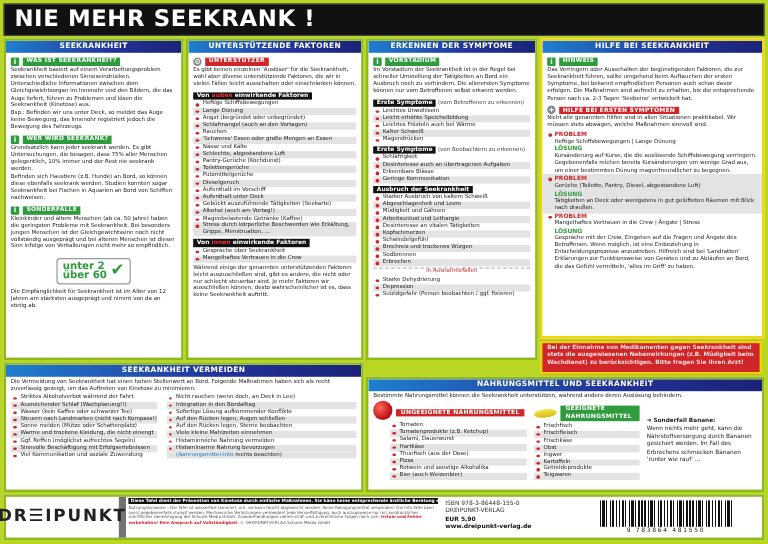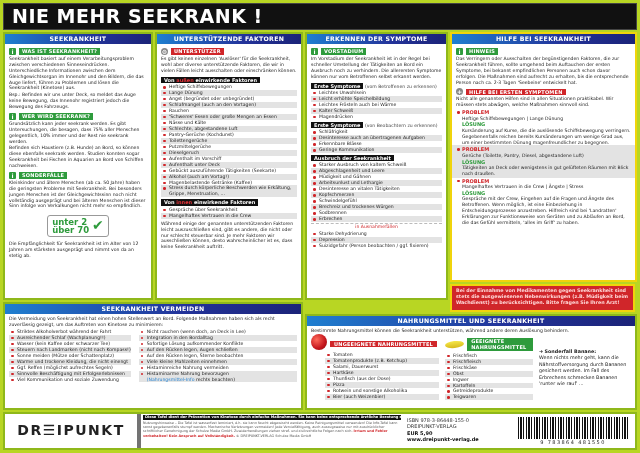--- a/index.html
+++ b/index.html
@@ -40,21 +40,21 @@
 .warn-box{position:absolute;left:450px;top:284px;width:185px;height:28px;background:#d0262a;border:2px solid #f0d40c;color:#ffd9d9;font-weight:bold;font-size:4.8px;padding:2px 4px;line-height:1.3}
 .cols2{display:flex;gap:8px}
 .cols2>div{flex:1}
 .food-head{display:flex;align-items:center;gap:3px;margin:3px 0 2px}
 .food-head .lbl{color:#fff;font-weight:bold;font-size:5px;padding:0 4px;letter-spacing:0.2px}
 .tomato{width:16px;height:16px;border-radius:50%;background:radial-gradient(circle at 35% 35%,#ff6a5a,#c4161c 60%,#8a0d0d);margin-top:-4px}
 .banana{width:30px;height:7px;border-radius:50%;background:linear-gradient(#f6e84a,#d7b91a);transform:rotate(-6deg)}
 .banana-note{font-size:4.8px;line-height:1.35}
 .banana-note b{font-weight:bold}
 .footer{position:absolute;left:3px;top:412px;width:634px;height:38px;background:#fff;border:2px solid #8fb81a;display:flex}
-.logo{width:136px;display:flex;align-items:center;justify-content:center;font-size:14px;letter-spacing:1.5px;color:#222;font-weight:bold;border-right:4px solid #737373}
+.logo{width:100px;display:flex;align-items:center;justify-content:center;font-size:14px;letter-spacing:1.5px;color:#222;font-weight:bold;border-right:6px solid #737373}
 .notice{width:262px;padding:1px 2px}
 .notice-head{background:#111;color:#fff;font-weight:bold;font-size:3.6px;padding:0 2px;white-space:nowrap;overflow:hidden}
 .notice-body{font-size:3.4px;color:#555;line-height:1.3;margin-top:1px}
 .notice-body .red{color:#d0262a;font-weight:bold}
 .pubinfo{width:108px;padding:3px 4px;font-size:5px;line-height:1.25;color:#333}
 .pubinfo b{font-weight:bold;color:#111}
 .barcode{flex:1;display:flex;flex-direction:column;align-items:center;justify-content:center;padding:2px}
 .bars{height:22px;width:110px;background:repeating-linear-gradient(90deg,#111 0 1px,#fff 1px 2px,#111 2px 4px,#fff 4px 5px,#111 5px 6px,#fff 6px 8px)}
 .barnum{font-size:5px;letter-spacing:1.4px;color:#222}
 </style>
@@ -82,21 +82,21 @@
     <p>Befinden sich Haustiere (z.B. Hunde) an Bord, so können diese ebenfalls seekrank werden. Studien konnten sogar Seekrankheit bei Fischen in Aquarien an Bord von Schiffen nachweisen.</p>
     <div class="tag green">
         <span class="ico">i</span>
         <span class="lbl">SONDERFÄLLE</span>
       </div>
     <p>Kleinkinder und ältere Menschen (ab ca. 50 Jahre) haben die geringsten Probleme mit Seekrankheit. Bei besonders jungen Menschen ist der Gleichgewichtssinn noch nicht vollständig ausgeprägt und bei älteren Menschen ist dieser Sinn infolge von Verkalkungen nicht mehr so empfindlich.</p>
     <div class="age-row">
       <div class="age-box">
         <div class="age-good">
             <div>unter 2</div>
-            <div>über 70</div>
+            <div>über 60</div>
           </div>
         <span class="check">✔</span>
       </div>
     </div>
     <p>Die Empfänglichkeit für Seekrankheit ist im Alter von 12 Jahren am stärksten ausgeprägt und nimmt von da an stetig ab.</p>
   </div>
 </div>
 
 <div class="panel" style="left:155px;top:32px;width:148px;height:268px">
   <div class="panel-head">UNTERSTÜTZENDE FAKTOREN</div>

